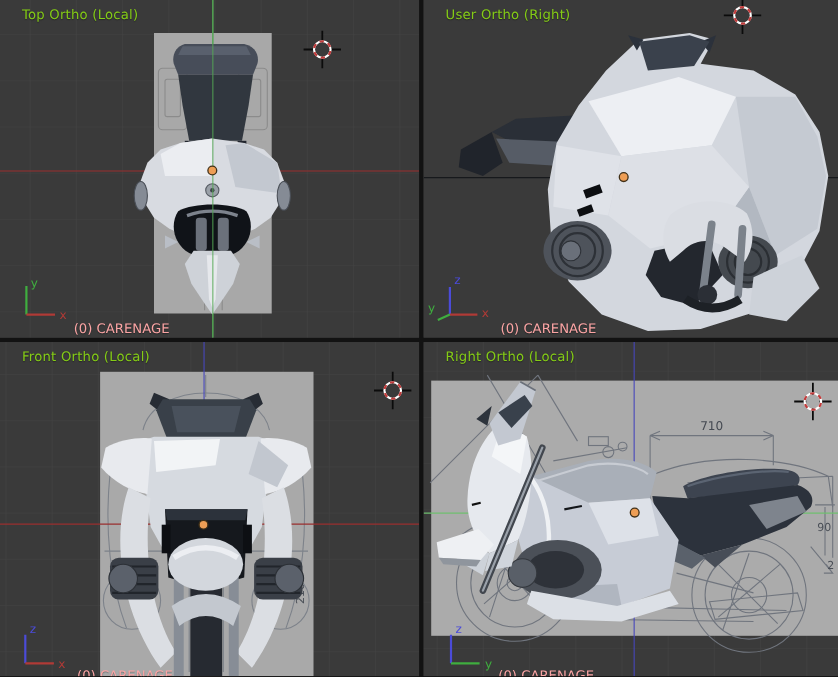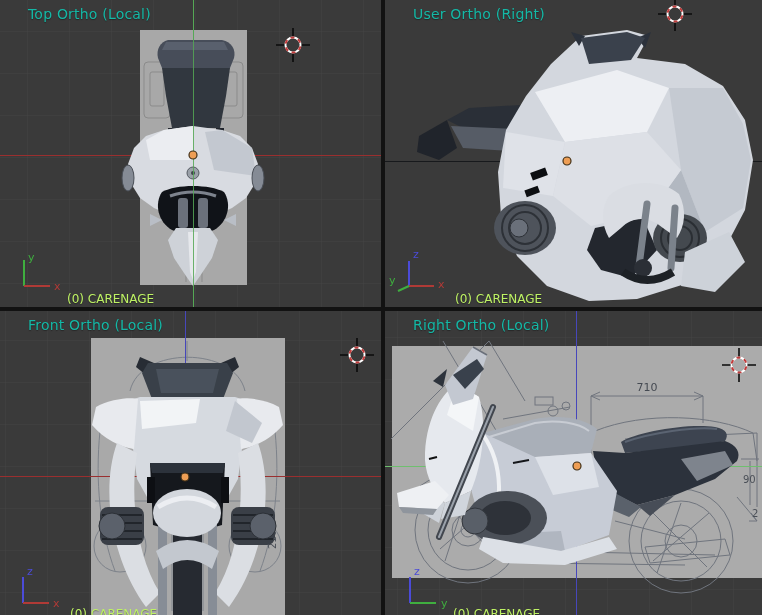--- a/index.html
+++ b/index.html
@@ -1,22 +1,22 @@
 <!DOCTYPE html>
 <html><head>
 <meta charset="utf-8">
 <style>
   html,body{margin:0;padding:0;background:#101010;}
   #screen{position:relative;width:762px;height:615px;background:#121212;overflow:hidden;
           font-family:"DejaVu Sans",sans-serif;}
   .quad{position:absolute;background:#3a3a3a;overflow:hidden;}
   .quad svg{position:absolute;left:0;top:0;display:block;}
-  .vp-title{position:absolute;left:28px;top:6px;font-size:14px;color:#14b8a6;
+  .vp-title{position:absolute;left:20px;top:6px;font-size:12px;color:#84cc16;
             letter-spacing:.2px;white-space:nowrap;text-shadow:0 1px 1px rgba(0,0,0,.35);}
-  .obj-info{position:absolute;font-size:12px;color:#bef264;white-space:nowrap;
+  .obj-info{position:absolute;font-size:12px;color:#fca5a5;white-space:nowrap;
             text-shadow:0 1px 1px rgba(0,0,0,.35);}
   #q-tl{left:0;top:0;width:381px;height:307px;}
   #q-tr{left:385px;top:0;width:377px;height:307px;}
   #q-bl{left:0;top:311px;width:381px;height:304px;}
   #q-br{left:385px;top:311px;width:377px;height:304px;}
   .ax-label{font-size:11px;font-family:"DejaVu Sans",sans-serif;}
   .bp-dim{font-size:11px;fill:#454a52;font-family:"DejaVu Sans",sans-serif;}
   .bp-dim-s{font-size:10px;fill:#4a4f57;font-family:"DejaVu Sans",sans-serif;}
 </style>
 </head>

